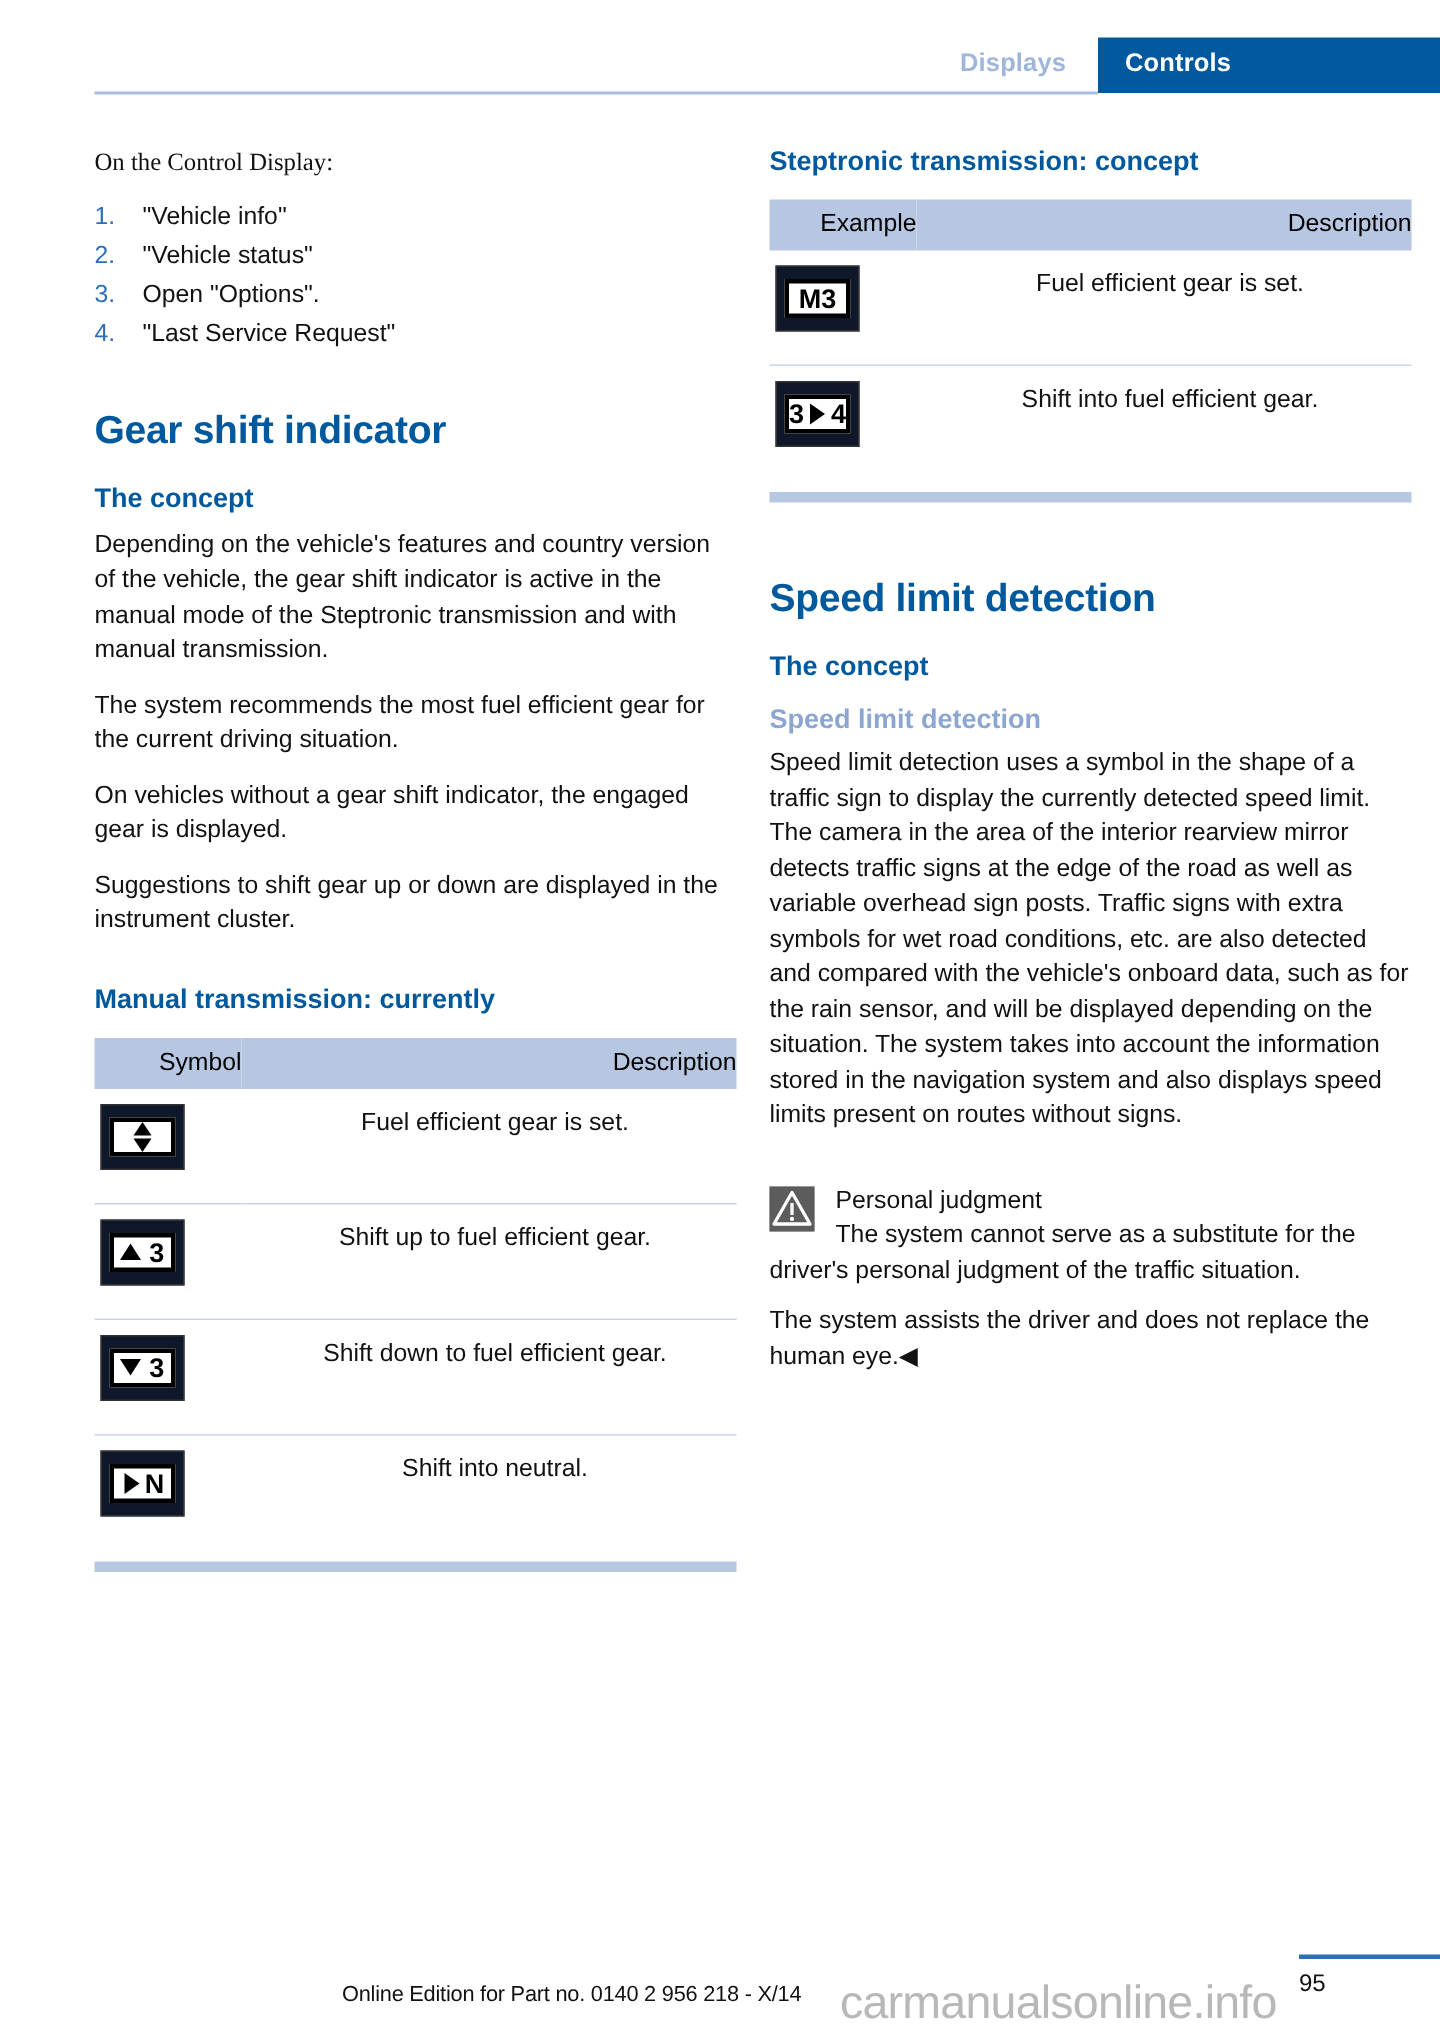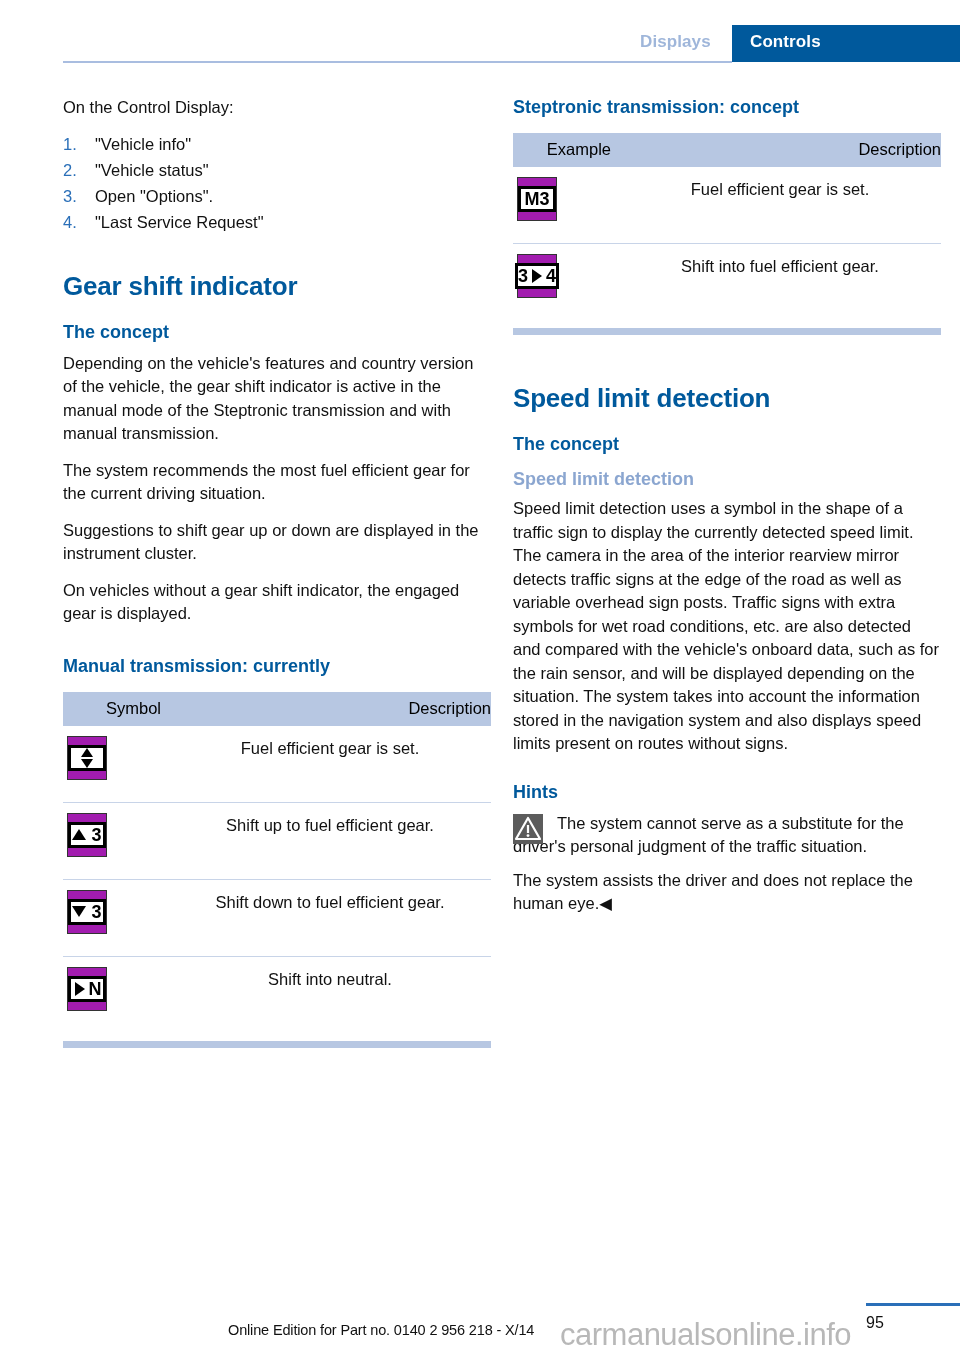--- a/index.html
+++ b/index.html
@@ -68,21 +68,21 @@
   .col-left  { left: 63px; }
   .col-right { left: 513px; }
 
   
   .p {
     font-size: 16.5px;
     line-height: 23.5px;
     margin: 0 0 13px 0;
     color: #111111;
   }
-  .p.tight { margin-bottom: 11px; }
+  .p.tight { margin-bottom: 11px; font-family: Liberation Serif, serif; }
 
   h1.section {
     font-size: 26px;
     font-weight: bold;
     color: #00599c;
     margin: 0;
     line-height: 30px;
     letter-spacing: -0.2px;
   }
   h2.sub {
@@ -156,24 +156,24 @@
   table.symtab tr:last-child td { border-bottom: none; }
   .tab-bottom-bar {
     width: 428px;
     height: 7px;
     background: #b7c7e2;
     margin-top: 8px;
   }
 
   
   .sym {
-    width: 40px;
+    width: 56px;
     height: 44px;
     border: 1px solid #333333;
-    background: #a21caf;
+    background: #0f172a;
     box-sizing: border-box;
     display: flex;
     align-items: center;
     justify-content: center;
   }
   .sym-inner {
     width: 44px;
     height: 26px;
     border: 3px solid #000000;
     box-sizing: border-box;
@@ -339,22 +339,22 @@
   <h1 class="section">Gear shift indicator</h1>
 
   <div class="sp-20"></div>
 
   <h2 class="sub">The concept</h2>
 
   <div class="sp-8"></div>
 
   <p class="p">Depending on the vehicle's features and country version of the vehicle, the gear shift indicator is active in the manual mode of the Steptronic transmission and with manual transmission.</p>
   <p class="p">The system recommends the most fuel efficient gear for the current driving situation.</p>
+  <p class="p">On vehicles without a gear shift indicator, the engaged gear is displayed.</p>
   <p class="p">Suggestions to shift gear up or down are displayed in the instrument cluster.</p>
-  <p class="p">On vehicles without a gear shift indicator, the engaged gear is displayed.</p>
 
   <div class="sp-16"></div>
 
   <h2 class="sub">Manual transmission: currently</h2>
 
   <div class="sp-14"></div>
 
   <table class="symtab">
     <thead>
       <tr>
@@ -467,33 +467,33 @@
   <div class="sp-12"></div>
 
   <h3 class="subsub">Speed limit detection</h3>
 
   <div class="sp-6"></div>
 
   <p class="p">Speed limit detection uses a symbol in the shape of a traffic sign to display the currently detected speed limit. The camera in the area of the interior rearview mirror detects traffic signs at the edge of the road as well as variable overhead sign posts. Traffic signs with extra symbols for wet road conditions, etc. are also detected and compared with the vehicle's onboard data, such as for the rain sensor, and will be displayed depending on the situation. The system takes into account the information stored in the navigation system and also displays speed limits present on routes without signs.</p>
 
   <div class="sp-12"></div>
 
-  <h2 class="sub">Hints</h2>
 
   <div class="sp-8"></div>
 
   <div class="hint-block">
     <div class="warn-icon">
       <svg width="30" height="30" viewBox="0 0 30 30" aria-hidden="true">
         <rect x="0" y="0" width="30" height="30" fill="#5c5c5c"></rect>
         <path d="M15 4 L27 25 L3 25 Z" fill="none" stroke="#ffffff" stroke-width="2.2" stroke-linejoin="round"></path>
         <rect x="13.9" y="11" width="2.2" height="8" fill="#ffffff"></rect>
         <circle cx="15" cy="21.6" r="1.4" fill="#ffffff"></circle>
       </svg>
     </div>
+    <div class="hint-line1">Personal judgment</div>
     <div class="hint-line2" style="text-indent: 44px; padding-left: 0px;">
       <span style="display:inline;">The system cannot serve as a substitute for the driver's personal judgment of the traffic situation.</span>
     </div>
   </div>
 
   <div class="sp-10"></div>
 
   <p class="p">The system assists the driver and does not replace the human eye.◀</p>
 
 </div>

